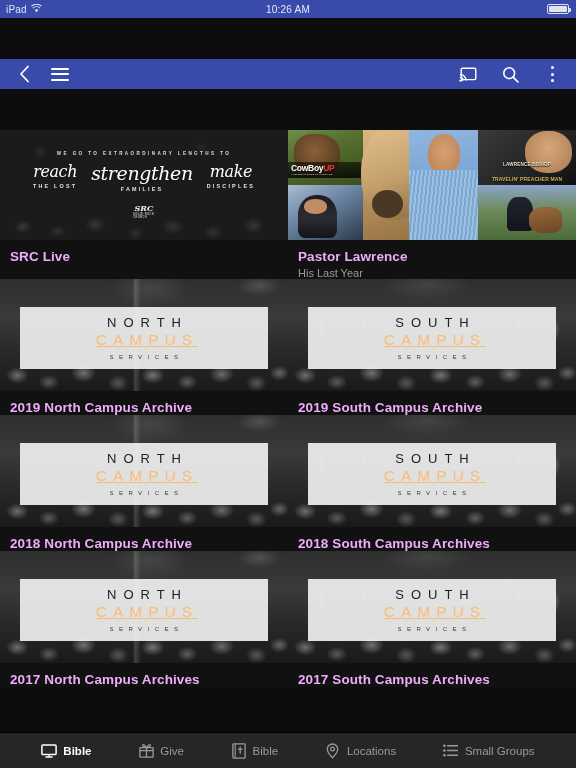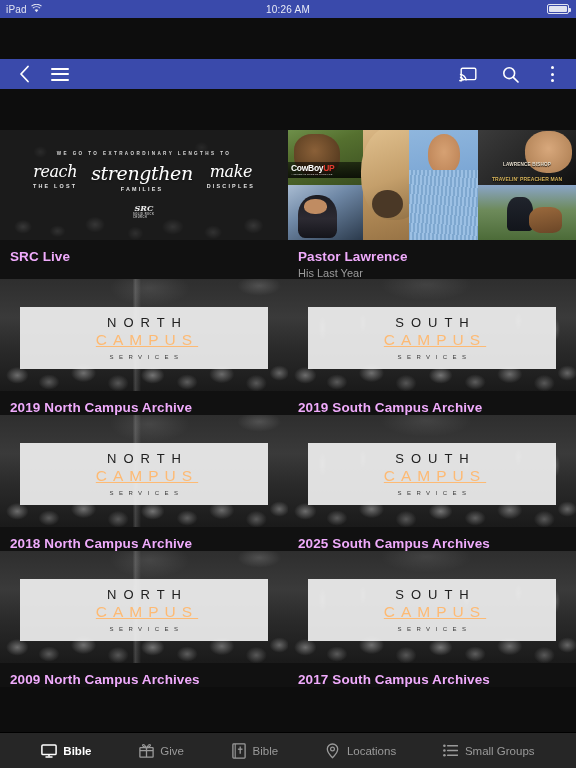--- a/index.html
+++ b/index.html
@@ -442,37 +442,37 @@
       <div class="card">
         <div class="thumb t-campus">
           <div class="crowd-bg south"></div>
           <div class="banner">
             <div class="l1">SOUTH</div>
             <div class="l2">CAMPUS</div>
             <div class="l3">SERVICES</div>
           </div>
         </div>
         <div class="meta">
-          <div class="title">2025 South Campus Archives</div>
+          <div class="title">2018 South Campus Archives</div>
         </div>
       </div>
     </div>
 
     <div class="row">
       <div class="card">
         <div class="thumb t-campus">
           <div class="crowd-bg north"></div>
           <div class="banner">
             <div class="l1">NORTH</div>
             <div class="l2">CAMPUS</div>
             <div class="l3">SERVICES</div>
           </div>
         </div>
         <div class="meta">
-          <div class="title">2009 North Campus Archives</div>
+          <div class="title">2017 North Campus Archives</div>
         </div>
       </div>
       <div class="card">
         <div class="thumb t-campus">
           <div class="crowd-bg south"></div>
           <div class="banner">
             <div class="l1">SOUTH</div>
             <div class="l2">CAMPUS</div>
             <div class="l3">SERVICES</div>
           </div>

